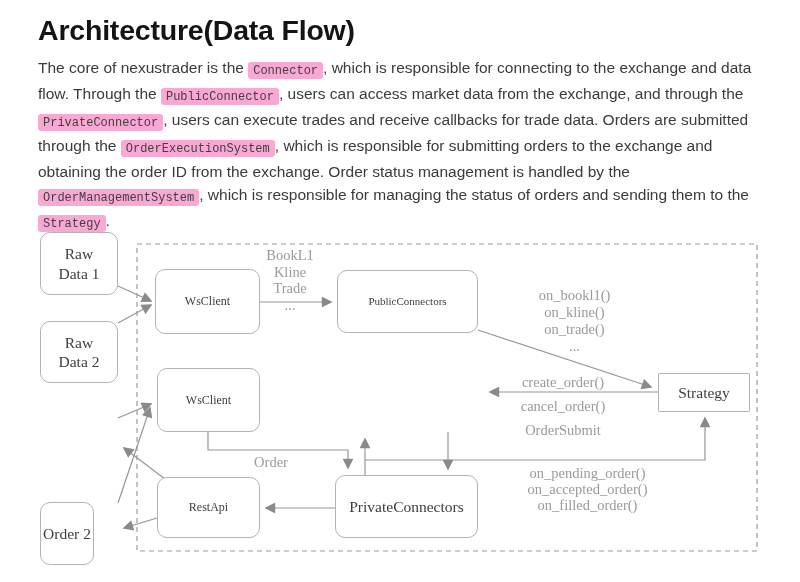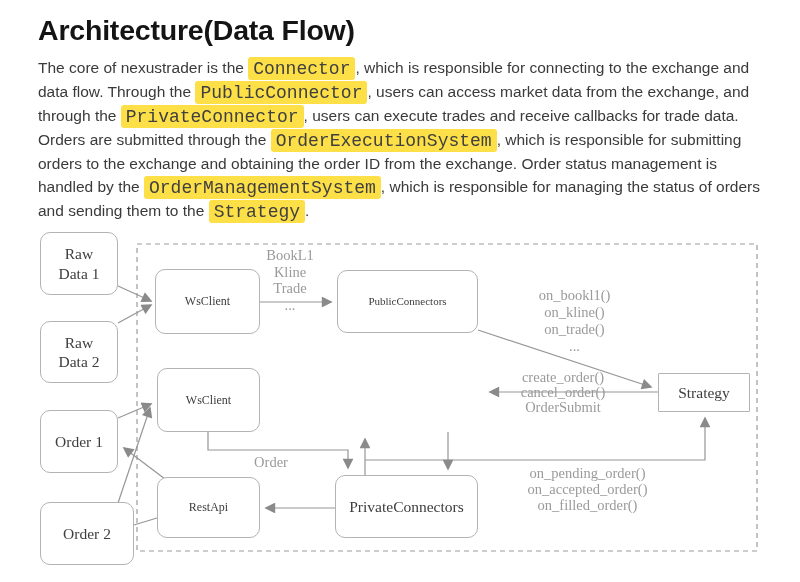--- a/index.html
+++ b/index.html
@@ -2,21 +2,21 @@
 <html><head>
 <meta charset="utf-8">
 <style>
   html,body{margin:0;padding:0;background:#fff;}
   .page{position:relative;width:800px;height:582px;background:#fff;overflow:hidden;
         font-family:"Liberation Sans",sans-serif;}
   .title{position:absolute;left:38px;top:14px;margin:0;font-size:28.5px;font-weight:700;
          color:#141414;letter-spacing:-0.2px;}
   .intro{position:absolute;left:38px;top:56px;width:724px;margin:0;font-size:15.5px;
          line-height:23px;color:#3a3a3a;}
-  .intro code{font-family:"Liberation Mono",monospace;font-size:18px;background:#fde047;
+  .intro code{font-family:"Liberation Mono",monospace;font-size:12px;background:#f9a8d4;
          color:#404040;padding:1.5px 5px;border-radius:3px;white-space:nowrap;}
   .diagram-svg{position:absolute;left:0;top:0;z-index:1;}
   .box{position:absolute;z-index:2;border:1px solid #b3b3b3;border-radius:10px;background:#fff;
        display:flex;align-items:center;justify-content:center;text-align:center;
        font-family:"Liberation Serif",serif;font-size:12px;color:#3d3d3d;
        white-space:pre-line;line-height:1.25;box-sizing:border-box;}
   .box.sharp{border-radius:1px;}
   .elabel{position:absolute;z-index:2;font-family:"Liberation Serif",serif;font-size:14.5px;
        color:#9a9a9a;text-align:center;white-space:pre-line;}
 </style>
@@ -51,38 +51,37 @@
       <path d="M157,518 L124,528" marker-end="url(#arr)"></path>
       <path d="M118,418 L151,404" marker-end="url(#arr)"></path>
       <path d="M118,503 L150,408" marker-end="url(#arr)"></path>
     </g>
   </svg>
 
   <div class="box" style="left:40px;top:232px;width:78px;height:63px;font-size:15.5px;">Raw
 Data 1</div>
   <div class="box" style="left:40px;top:321px;width:78px;height:62px;font-size:15.5px;">Raw
 Data 2</div>
-  <div class="box" style="left:40px;top:410px;width:78px;height:63px;font-size:15.5px;">Order 1</div>
-  <div class="box" style="left:40px;top:502px;width:94px;height:63px;font-size:15.5px;">Order 2</div>
+  <div class="box" style="left:40px;top:502px;width:54px;height:63px;font-size:15.5px;">Order 2</div>
   <div class="box" style="left:155px;top:269px;width:105px;height:65px;">WsClient</div>
   <div class="box" style="left:337px;top:270px;width:141px;height:63px;font-size:11px;">PublicConnectors</div>
   <div class="box" style="left:157px;top:368px;width:103px;height:64px;">WsClient</div>
   <div class="box" style="left:335px;top:475px;width:143px;height:63px;font-size:15.5px;">PrivateConnectors</div>
   <div class="box" style="left:157px;top:477px;width:103px;height:61px;">RestApi</div>
   <div class="box sharp" style="left:658px;top:373px;width:92px;height:39px;font-size:15.5px;">Strategy</div>
 
   <div class="elabel" style="left:250px;top:247px;width:80px;line-height:16.5px;">BookL1
 Kline
 Trade
 ...</div>
   <div class="elabel" style="left:512px;top:287px;width:125px;line-height:17px;">on_bookl1()
 on_kline()
 on_trade()
 ...</div>
-  <div class="elabel" style="left:500px;top:370px;width:126px;line-height:15px;">create_order()
+  <div class="elabel" style="left:500px;top:370px;width:126px;line-height:24px;">create_order()
 cancel_order()
 OrderSubmit</div>
   <div class="elabel" style="left:241px;top:454px;width:60px;">Order</div>
   <div class="elabel" style="left:505px;top:465px;width:165px;line-height:16px;">on_pending_order()
 on_accepted_order()
 on_filled_order()</div>
 
 </div>
 
 </body></html>

